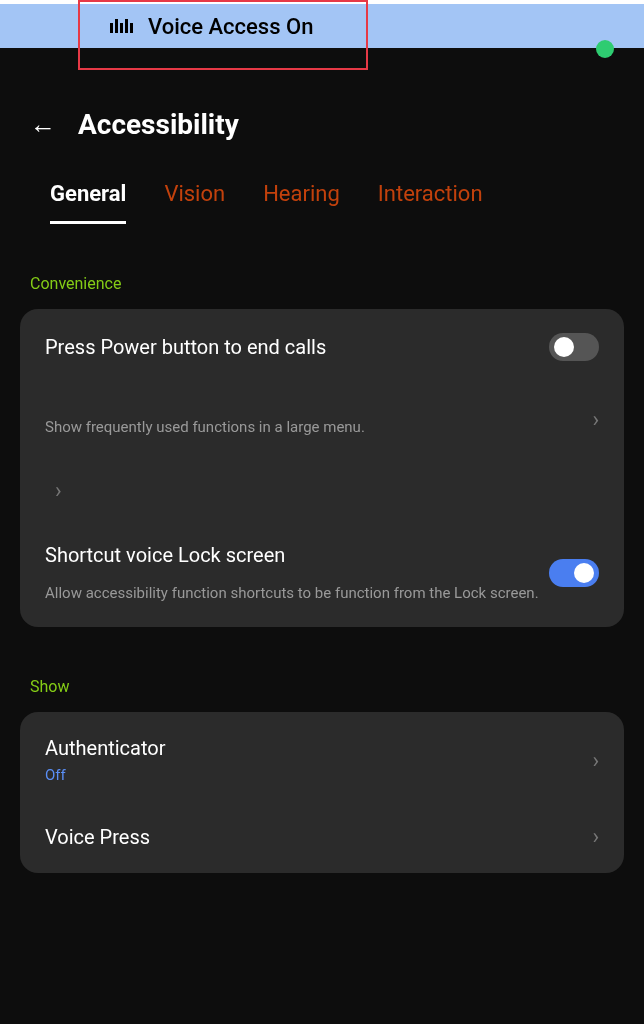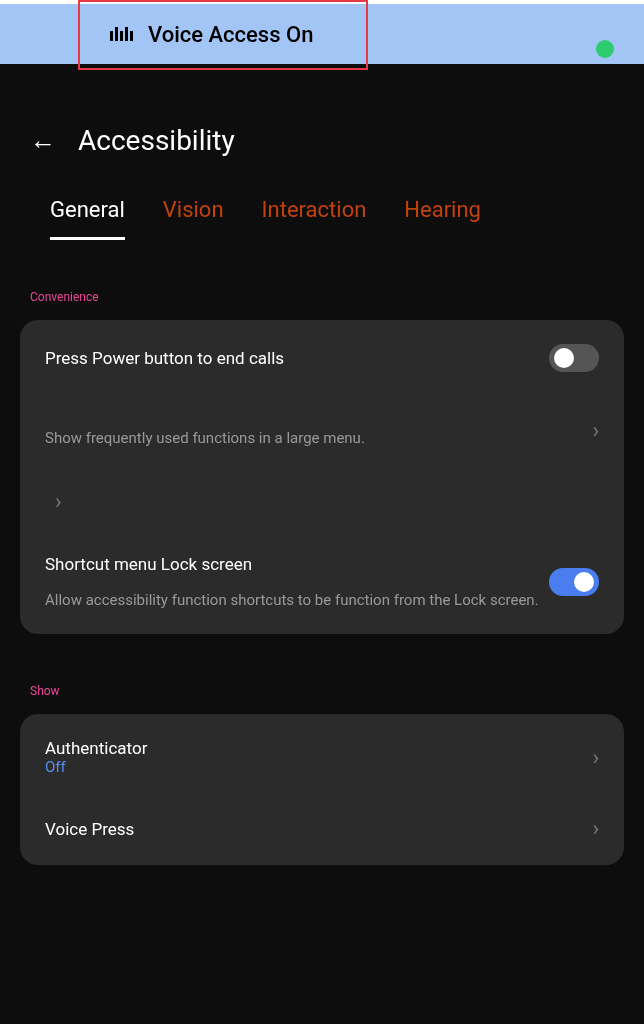--- a/index.html
+++ b/index.html
@@ -13,21 +13,21 @@
       background: #0d0d0d;
       font-family: -apple-system, BlinkMacSystemFont, 'Segoe UI', Roboto, sans-serif;
       color: #fff;
       overflow: hidden;
     }
     .top-white-bar {
       height: 4px;
       background: #fff;
     }
     .notification-banner {
-      height: 60px;
+      height: 44px;
       background: #a3c5f5;
       display: flex;
       align-items: center;
       padding-left: 110px;
       color: #000;
       font-size: 22px;
       font-weight: 500;
       position: relative;
     }
     .mic-bars {
@@ -72,84 +72,85 @@
       margin-top: 30px;
     }
     .back-arrow {
       font-size: 26px;
       color: #fff;
       margin-right: 22px;
       cursor: pointer;
     }
     .header-title {
       font-size: 28px;
-      font-weight: 400;
+      font-weight: 700;
       color: #fff;
     }
     .tabs {
       display: flex;
       gap: 38px;
       padding: 20px 50px 0 50px;
       border-bottom: none;
     }
     .tab {
       font-size: 22px;
       color: #c2410c;
       padding-bottom: 18px;
       cursor: pointer;
       position: relative;
     }
     .tab.active {
       color: #fff;
-      font-weight: 400;
+      font-weight: 700;
     }
     .tab.active::after {
       content: '';
       position: absolute;
       bottom: 0;
       left: 0;
       right: 0;
       height: 3px;
       background: #fff;
     }
     .section-label {
-      color: #ec4899;
-      font-size: 12px;
+      color: #84cc16;
+      font-size: 16px;
       padding: 50px 30px 16px 30px;
     }
     .card {
       background: #2b2b2b;
       border-radius: 18px;
       margin: 0 20px;
       padding: 4px 0;
     }
     .row {
       display: flex;
       align-items: center;
       padding: 20px 25px;
       cursor: pointer;
       position: relative;
     }
     .row-content {
       flex: 1;
     }
     .row-title {
-      font-size: 17px;
+      font-size: 20px;
       color: #fff;
       font-weight: 400;
     }
     .row-subtitle {
       font-size: 15px;
       color: #999;
       margin-top: 17px;
       line-height: 1.3;
     }
     .row-subtitle-blue {
       font-size: 15px;
       color: #5a8ef5;
+      margin-top: 6px;
     }
     .chevron {
       color: #777;
       font-size: 22px;
       margin-left: 10px;
     }
     .toggle {
       width: 50px;
       height: 28px;
       border-radius: 14px;
@@ -197,22 +198,22 @@
 <div class="green-dot"></div>
 
 <div class="header">
   <span class="back-arrow">←</span>
   <span class="header-title">Accessibility</span>
 </div>
 
 <div class="tabs">
   <div class="tab active">General</div>
   <div class="tab">Vision</div>
+  <div class="tab">Hearing</div>
   <div class="tab">Interaction</div>
-  <div class="tab">Hearing</div>
 </div>
 
 <div class="section-label">Convenience</div>
 
 <div class="card">
   <div class="row">
     <div class="row-content">
       <div class="row-title">Press Power button to end calls</div>
     </div>
     <div class="toggle off">
@@ -226,21 +227,21 @@
     </div>
     <span class="chevron">›</span>
   </div>
 
   <div class="row">
     <span class="chevron">›</span>
   </div>
 
   <div class="row">
     <div class="row-content">
-      <div class="row-title">Shortcut menu Lock screen</div>
+      <div class="row-title">Shortcut voice Lock screen</div>
       <div class="row-subtitle">Allow accessibility function shortcuts to be function from the Lock screen.</div>
     </div>
     <div class="toggle on">
       <div class="toggle-thumb"></div>
     </div>
   </div>
 </div>
 
 <div class="section-label">Show</div>
 

